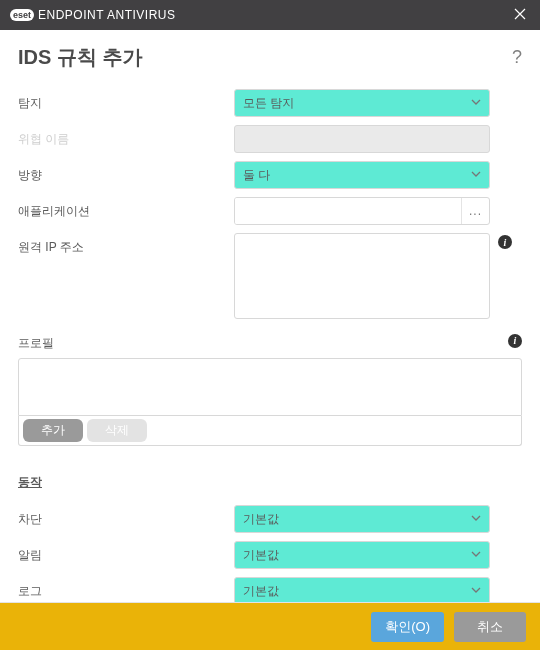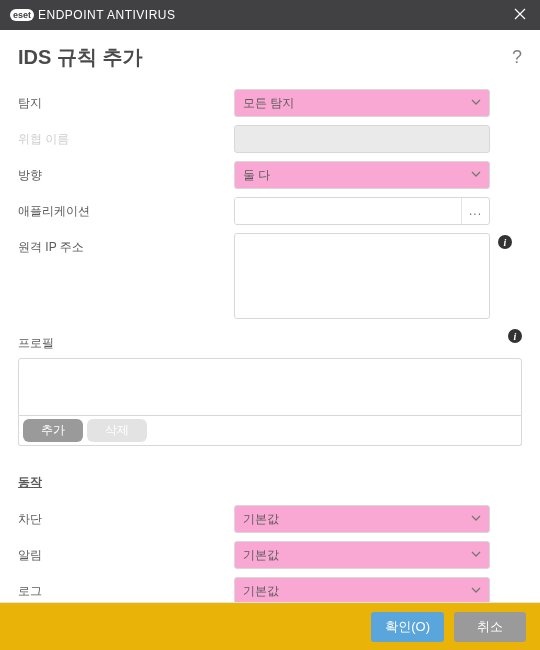--- a/index.html
+++ b/index.html
@@ -81,21 +81,21 @@
     .form-control-area {
       flex: 1;
       display: flex;
       align-items: flex-start;
     }
     .select-control, .text-control {
       width: 256px;
       height: 28px;
       border: 1px solid #d8d8d8;
       border-radius: 3px;
-      background: #f9a8d4;
+      background: #5eead4;
       font-size: 12px;
       padding: 0 8px;
       color: #5a5a5a;
       display: flex;
       align-items: center;
       cursor: pointer;
       position: relative;
     }
     .select-control.disabled {
       background: #eaeaea;
@@ -154,21 +154,21 @@
       justify-content: center;
       margin-left: 8px;
       margin-top: 2px;
       cursor: pointer;
       flex-shrink: 0;
       font-family: Georgia, serif;
     }
     .profile-section .form-label { width: auto; }
     .profile-header {
       display: flex;
-      align-items: flex-start;
+      align-items: center;
       margin-bottom: 6px;
     }
     .profile-header .info-icon { margin-left: auto; margin-top: 0; }
     .profile-list {
       border: 1px solid #d8d8d8;
       border-radius: 3px 3px 0 0;
       height: 58px;
       width: 100%;
     }
     .profile-actions {

